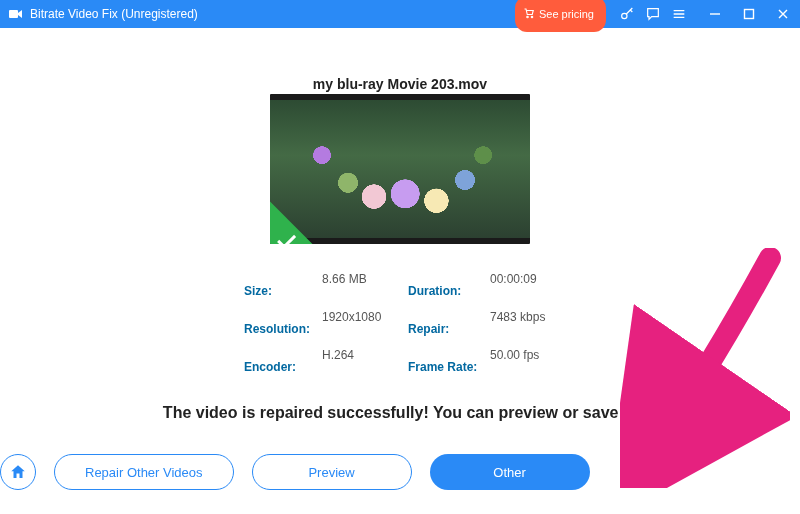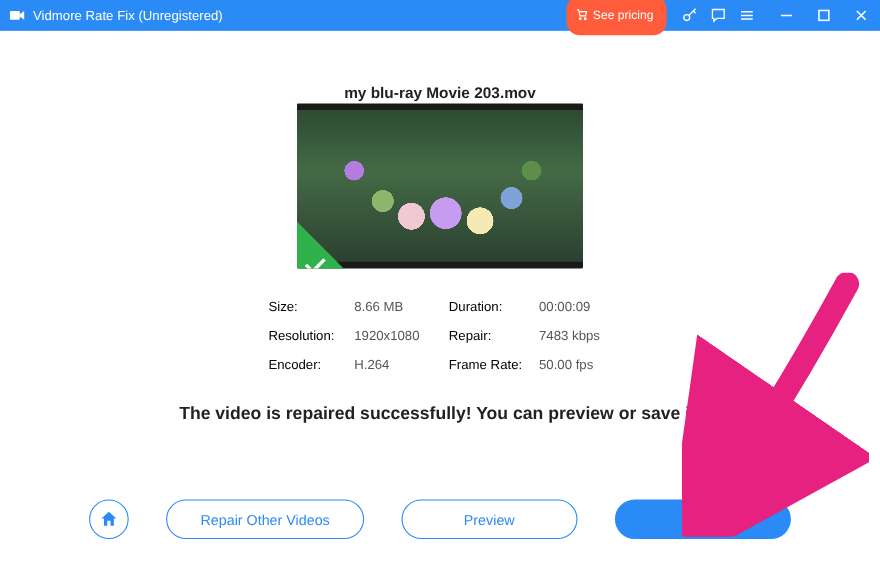--- a/index.html
+++ b/index.html
@@ -95,38 +95,38 @@
 
   .meta {
     margin-top: 28px;
     width: 312px;
     display: grid;
     grid-template-columns: 78px 86px 82px 66px;
     row-gap: 12px;
     font-size: 12px;
     color: #444;
   }
-  .meta .lab { font-weight: 400; color: #000000; }
+  .meta .lab { font-weight: 700; color: #0369a1; margin-top: 12px; }
   .meta .val { color: #555; }
 
   .status-msg {
     margin-top: 30px;
     font-size: 16px;
     font-weight: 700;
     color: #222;
   }
 
   .actions {
     position: absolute;
     bottom: 24px;
     left: 0; right: 0;
     display: flex;
     align-items: center;
-    justify-content: center;
-    gap: 34px;
+    justify-content: flex-start;
+    gap: 18px;
   }
   .home-btn {
     width: 36px; height: 36px;
     border-radius: 50%;
     border: 1.5px solid #2a8af6;
     background: #fff;
     display: inline-flex; align-items: center; justify-content: center;
     cursor: pointer;
   }
   .pill-btn {
@@ -157,21 +157,21 @@
 </head>
 <body>
 
 <div class="titlebar">
   <span class="logo">
     <svg width="16" height="16" viewBox="0 0 16 16">
         <rect x="1" y="4" width="9" height="8" rx="1" fill="#fff"></rect>
         <path d="M10 7 L14 4 V12 L10 9 Z" fill="#fff"></path>
       </svg>
   </span>
-  <span class="title">Vidmore Rate Fix (Unregistered)</span>
+  <span class="title">Bitrate Video Fix (Unregistered)</span>
   <span class="spacer"></span>
 
   <span class="pricing-btn">
     <span>
       <svg width="12" height="12" viewBox="0 0 24 24" fill="none" stroke="#fff" stroke-width="2.2">
           <circle cx="9" cy="20" r="1.5"></circle>
           <circle cx="18" cy="20" r="1.5"></circle>
           <path d="M3 4h3l2.5 11h10l2-8H7"></path>
         </svg>
     </span>
@@ -247,21 +247,21 @@
           <path d="M12 3 L3 11 H6 V20 H10 V14 H14 V20 H18 V11 H21 Z"></path>
         </svg>
     </span>
     <span class="pill-btn pill-outline">
       <span>Repair Other Videos</span>
     </span>
     <span class="pill-btn pill-outline">
       <span>Preview</span>
     </span>
     <span class="pill-btn pill-solid">
-      <span>Frame</span>
+      <span>Other</span>
     </span>
   </div>
 
   <svg class="arrow-annot" style="left:620px; top:220px;" width="170" height="240" viewBox="0 0 170 240">
     <defs>
       <marker id="ah" viewBox="0 0 10 10" refX="6" refY="5" markerWidth="9" markerHeight="9" orient="auto">
         <path d="M0 0 L10 5 L0 10 Z" fill="#e6217f"></path>
       </marker>
     </defs>
     <path d="M150 10 Q90 120 28 210" stroke="#e6217f" stroke-width="22" fill="none" marker-end="url(#ah)" stroke-linecap="round"></path>

